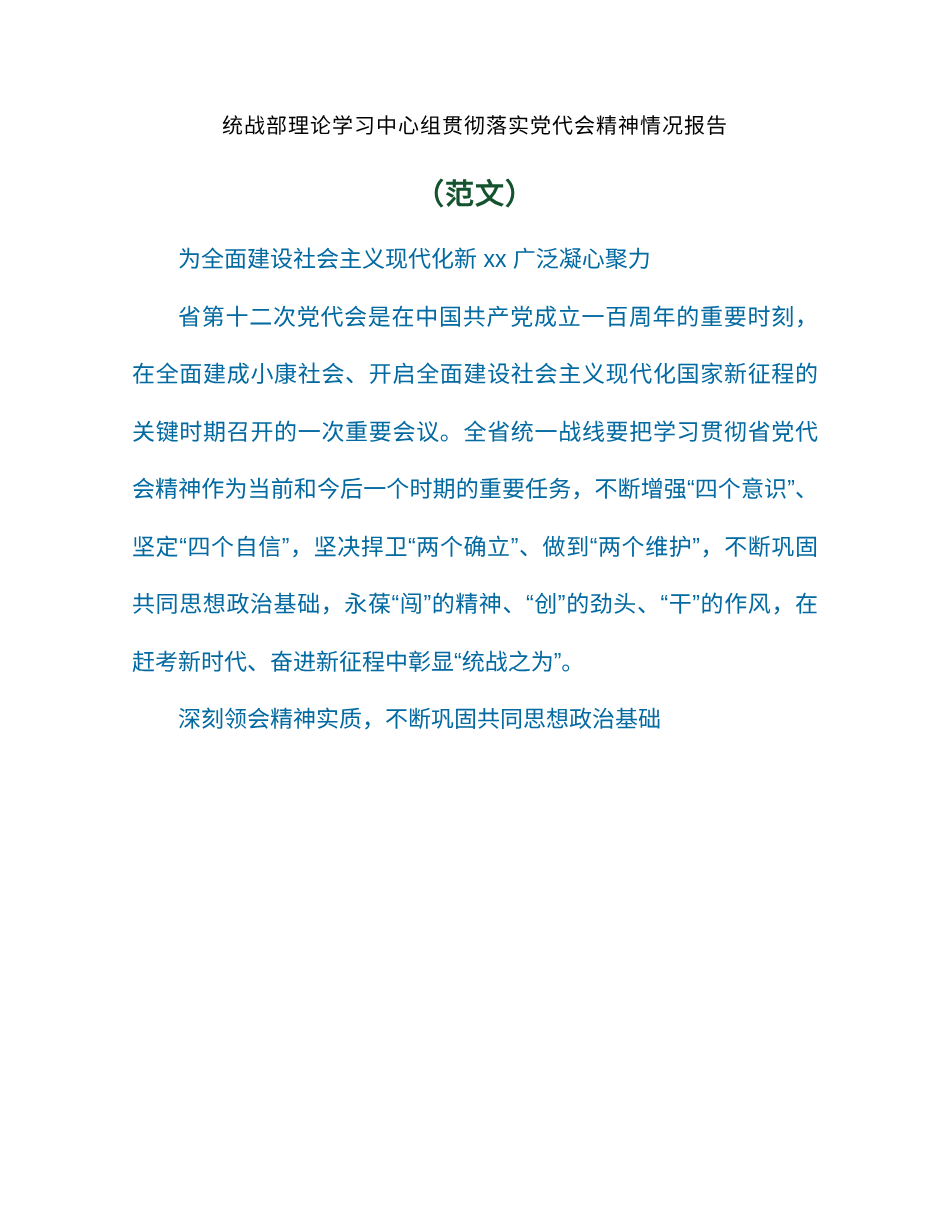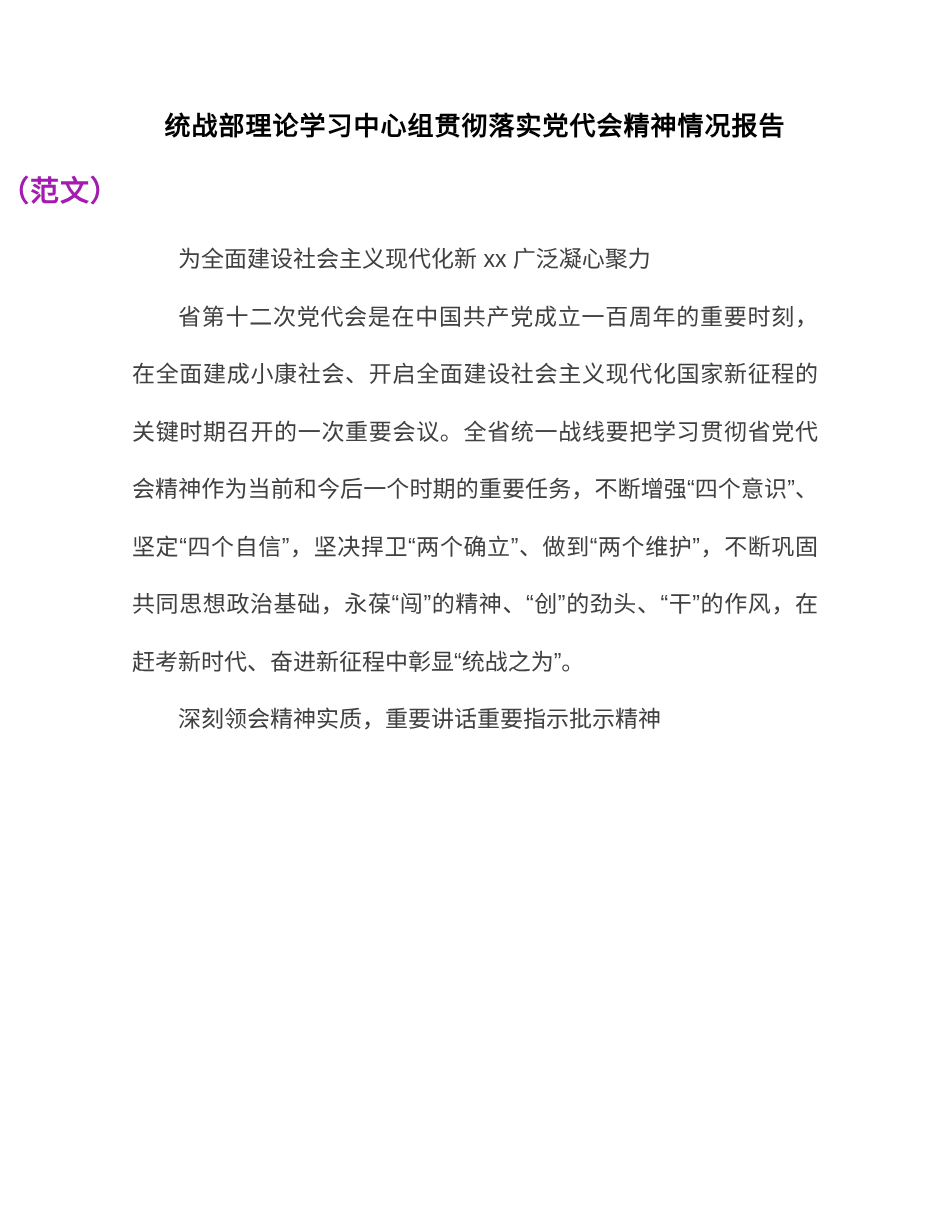--- a/index.html
+++ b/index.html
@@ -13,56 +13,55 @@
     min-height: 1230px;
     margin: 0 auto;
     background: #ffffff;
     box-sizing: border-box;
     padding-top: 108px;
     font-family: "Liberation Sans", "DejaVu Sans", sans-serif;
     overflow: hidden;
   }
   .doc-title {
     margin: 0;
-    font-size: 26px;
+    font-size: 21px;
     line-height: 36px;
-    font-weight: 700;
+    font-weight: 400;
     color: #000000;
     text-align: center;
     letter-spacing: 1px;
   }
   .doc-subtitle {
     margin: 32px 0 0 0;
     font-size: 29px;
     line-height: 36px;
     font-weight: 700;
-    color: #a21caf;
-    text-align: left;
+    color: #14532d;
+    text-align: center;
     letter-spacing: 1px;
-    font-family: Liberation Mono, monospace;
   }
   .doc-body {
     width: 686px;
     margin: 19px auto 0 auto;
     font-size: 23px;
     line-height: 57.5px;
-    color: #404040;
+    color: #0369a1;
     text-align: justify;
     text-justify: inter-character;
   }
   .doc-body p {
     margin: 0;
     padding: 0;
     text-indent: 2em;
   }
 </style>
 </head>
 <body>
 
 <div class="page">
   <h1 class="doc-title">统战部理论学习中心组贯彻落实党代会精神情况报告</h1>
   <h2 class="doc-subtitle">（范文）</h2>
   <div class="doc-body">
     <p>为全面建设社会主义现代化新 xx 广泛凝心聚力</p>
     <p>省第十二次党代会是在中国共产党成立一百周年的重要时刻，在全面建成小康社会、开启全面建设社会主义现代化国家新征程的关键时期召开的一次重要会议。全省统一战线要把学习贯彻省党代会精神作为当前和今后一个时期的重要任务，不断增强“四个意识”、坚定“四个自信”，坚决捍卫“两个确立”、做到“两个维护”，不断巩固共同思想政治基础，永葆“闯”的精神、“创”的劲头、“干”的作风，在赶考新时代、奋进新征程中彰显“统战之为”。</p>
-    <p>深刻领会精神实质，重要讲话重要指示批示精神</p>
+    <p>深刻领会精神实质，不断巩固共同思想政治基础</p>
   </div>
 </div>
 
 </body></html>

